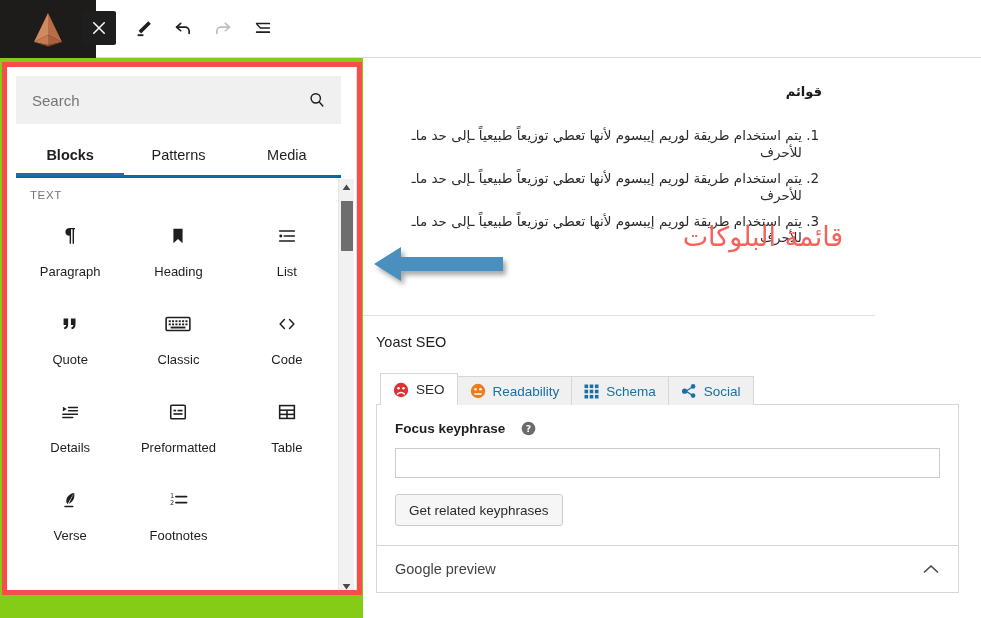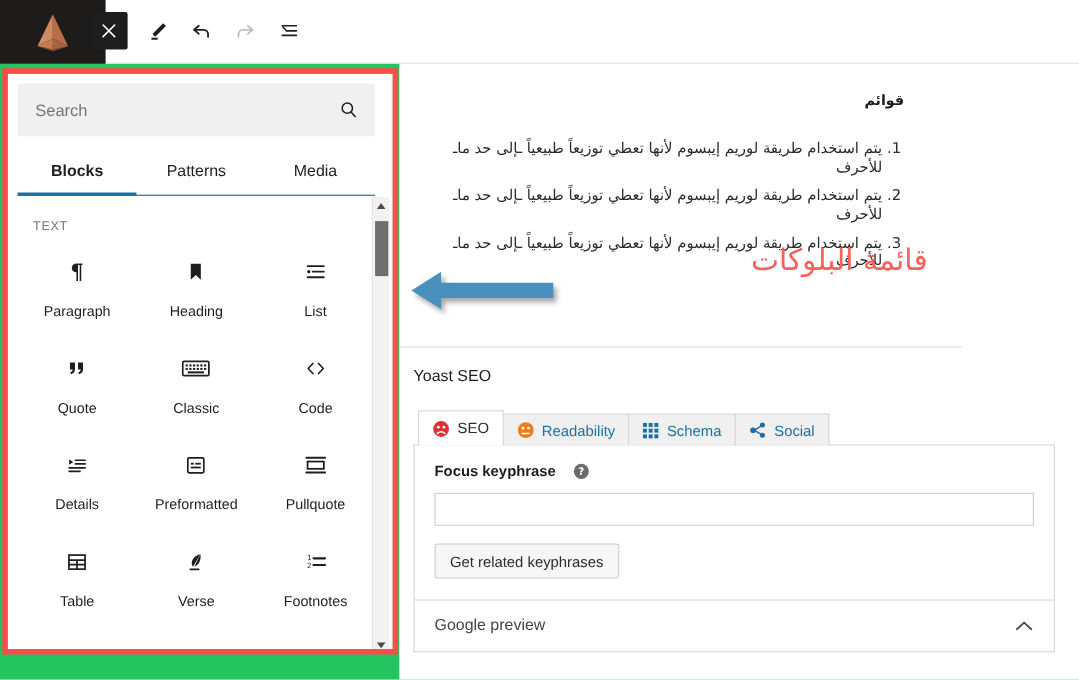--- a/index.html
+++ b/index.html
@@ -5,21 +5,21 @@
   html, body {
     margin: 0; padding: 0;
     width: 981px; height: 618px;
     overflow: hidden;
     background: #ffffff;
     font-family: "Liberation Sans", sans-serif;
   }
   #root {
     position: relative;
     width: 981px; height: 618px;
-    background: #22c55e;
+    background: #84cc16;
   }
 
   
   .topbar {
     position: absolute; left: 0; top: 0;
     width: 981px; height: 58px;
     background: #ffffff;
     border-bottom: 1px solid #dcdcdc;
     box-sizing: border-box;
   }
@@ -84,21 +84,21 @@
     font-family: "Liberation Sans", sans-serif;
     font-size: 15px; color: #1e1e1e;
   }
   .search-input::placeholder { color: #757575; }
   .search-icon { flex: 0 0 auto; display:block; }
 
   .tabs {
     position: absolute; left: 9px; top: 68px;
     width: 325px; height: 43px;
     display: flex;
-    border-bottom: 1px solid #0369a1;
+    border-bottom: 3px solid #0369a1;
     box-sizing: border-box;
   }
   .tab {
     flex: 1;
     display: flex; align-items: center; justify-content: center;
     font-size: 14.5px; color: #1e1e1e;
     cursor: pointer;
     position: relative;
     background: transparent; border: none;
     font-family: "Liberation Sans", sans-serif;
@@ -115,21 +115,21 @@
     position: absolute;
     left: 9px; top: 112px;
     width: 325px; height: 403px;
     overflow: hidden;
     background: #ffffff;
   }
   .section-title {
     font-size: 11.5px;
     letter-spacing: 0.6px;
     color: #757575;
-    margin: 21px 0 0 14px;
+    margin: 10px 0 0 14px;
   }
   .blocks-grid {
     margin-top: 10px;
     display: grid;
     grid-template-columns: repeat(3, 1fr);
     row-gap: 12px;
   }
   .block-item {
     display: flex; flex-direction: column;
     align-items: center; justify-content: flex-start;
@@ -510,30 +510,20 @@
             <svg width="22" height="20" viewBox="0 0 24 22">
               <rect x="4" y="3.5" width="16" height="15" rx="1.3" fill="none" stroke="#1e1e1e" stroke-width="1.7"></rect>
               <rect x="7" y="8.5" width="3" height="1.8" fill="#1e1e1e"></rect>
               <rect x="11.5" y="8.5" width="5.5" height="1.8" fill="#1e1e1e"></rect>
               <rect x="7" y="12.3" width="10" height="1.8" fill="#1e1e1e"></rect>
             </svg>
           </span>
           <span class="block-label">Preformatted</span>
         </button>
 
-        <button class="block-item">
-          <span class="block-icon">
-            <svg width="24" height="20" viewBox="0 0 24 20">
-              <path d="M3.5 3.2 H20.5" stroke="#1e1e1e" stroke-width="1.9" stroke-linecap="round"></path>
-              <rect x="4.6" y="6.6" width="14.8" height="6.6" fill="none" stroke="#1e1e1e" stroke-width="1.6"></rect>
-              <path d="M3.5 16.6 H20.5" stroke="#1e1e1e" stroke-width="1.9" stroke-linecap="round"></path>
-            </svg>
-          </span>
-          <span class="block-label">Pullquote</span>
-        </button>
 
         <button class="block-item">
           <span class="block-icon">
             <svg width="22" height="22" viewBox="0 0 24 24">
               <rect x="4" y="5" width="16" height="14" fill="none" stroke="#1e1e1e" stroke-width="1.7"></rect>
               <path d="M4 10 H20" stroke="#1e1e1e" stroke-width="1.7"></path>
               <path d="M4 14.6 H20" stroke="#1e1e1e" stroke-width="1.7"></path>
               <path d="M12 10 V19" stroke="#1e1e1e" stroke-width="1.7"></path>
             </svg>
           </span>

